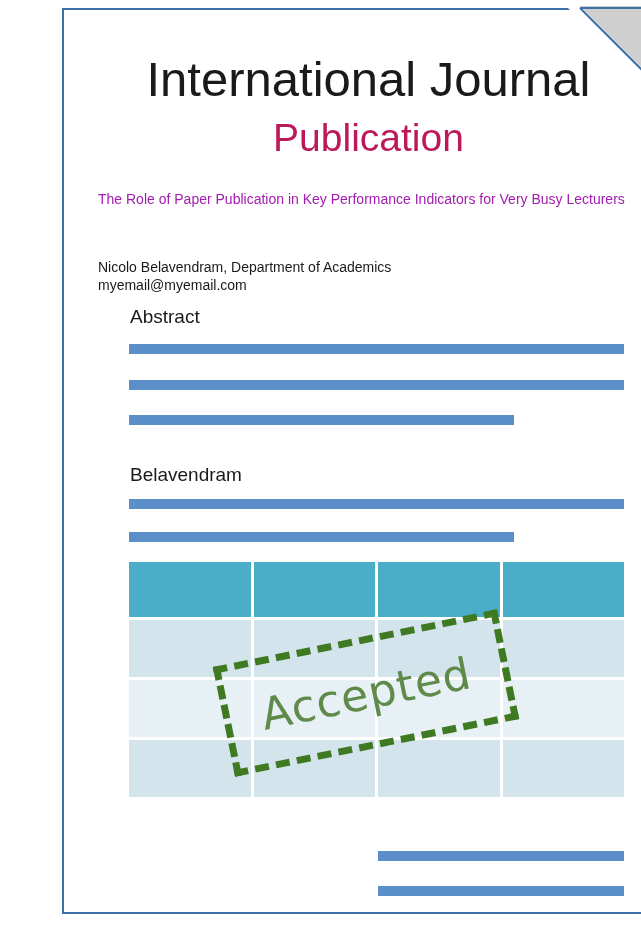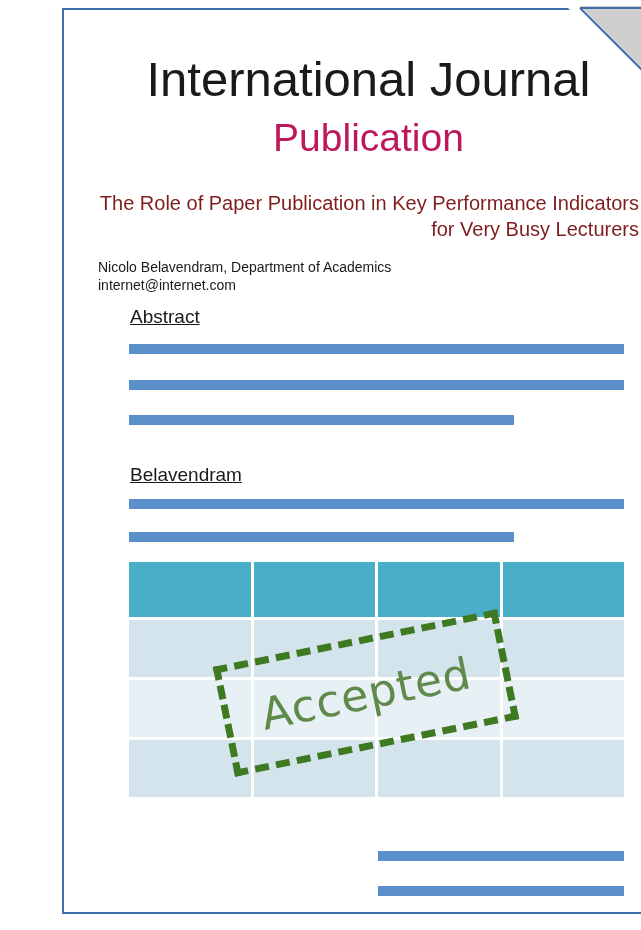--- a/index.html
+++ b/index.html
@@ -84,43 +84,42 @@
     line-height: 1.0;
     color: #be185d;
     font-weight: normal;
   }
 
   .paper-title {
     position: absolute;
     left: 50px;
     right: 50px;
     top: 190px;
-    text-align: right;
-    font-size: 20px;
+    text-align: left;
+    font-size: 14px;
     line-height: 1.32;
-    color: #7f1d1d;
+    color: #a21caf;
   }
 
   .authors {
     position: absolute;
     left: 50px;
     right: 50px;
     top: 258px;
     text-align: left;
     font-size: 14px;
     line-height: 1.32;
     color: #1a1a1a;
   }
 
   .section-heading {
     position: absolute;
     left: 82px;
     font-size: 19px;
     color: #1a1a1a;
-    text-decoration: underline;
   }
   .h-abstract { top: 306px; }
   .h-intro { top: 464px; }
 
   
   .bar {
     position: absolute;
     height: 10px;
     background: #5b8fc9;
   }
@@ -185,21 +184,21 @@
     <polyline points="14,2 110,2 110,98" fill="none" stroke="#3f6fa8" stroke-width="2"></polyline>
   </svg>
 
   <div class="title-main">International Journal</div>
   <div class="title-sub">Publication</div>
 
   <div class="paper-title">The Role of Paper Publication in Key Performance Indicators for Very Busy Lecturers</div>
 
   <div class="authors">
     <div>Nicolo Belavendram, Department of Academics</div>
-    <div>internet@internet.com</div>
+    <div>myemail@myemail.com</div>
   </div>
 
   <div class="section-heading h-abstract">Abstract</div>
   <div class="section-heading h-intro">Belavendram</div>
 
   <div id="bars-layer">
       <div class="bar" style="left: 81px; top: 344px; width: 495px; background: rgb(91, 143, 201);"></div>
       <div class="bar" style="left: 81px; top: 380px; width: 495px; background: rgb(91, 143, 201);"></div>
       <div class="bar" style="left: 81px; top: 415px; width: 385px; background: rgb(91, 143, 201);"></div>
       <div class="bar" style="left: 81px; top: 499px; width: 495px; background: rgb(91, 143, 201);"></div>

